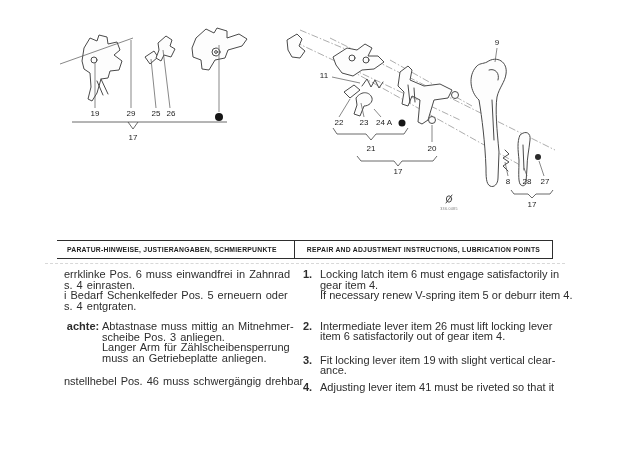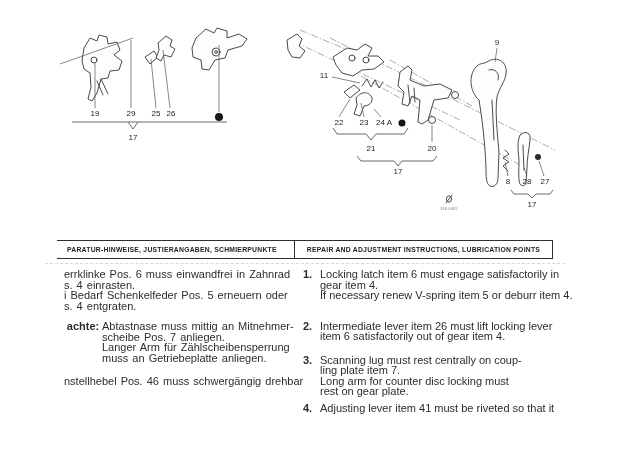--- a/index.html
+++ b/index.html
@@ -170,21 +170,21 @@
       <div class="para">
         <div class="plines">errklinke Pos. 6 muss einwandfrei in Zahnrad
 s. 4 einrasten.
 i Bedarf Schenkelfeder Pos. 5 erneuern oder
 s. 4 entgraten.</div>
       </div>
       <div class="para">
         <div class="note-row">
           <span class="note-label">achte:</span>
           <div class="plines">Abtastnase muss mittig an Mitnehmer-
-scheibe Pos. 7 anliegen.
+scheibe Pos. 3 anliegen.
 Langer Arm für Zählscheibensperrung
 muss an Getriebeplatte anliegen.</div>
         </div>
       </div>
       <div class="para">
         <div class="plines">nstellhebel Pos. 46 muss schwergängig drehbar</div>
       </div>
     </div>
   <div id="col-en" class="col col-en">
       <div class="para">
@@ -193,25 +193,23 @@
 gear item 4.
 If necessary renew V-spring item 5 or deburr item 4.</div>
       </div>
       <div class="para">
         <span class="num">2.</span>
         <div class="plines">Intermediate lever item 26 must lift locking lever
 item 6 satisfactorily out of gear item 4.</div>
       </div>
       <div class="para">
         <span class="num">3.</span>
+        <div class="plines">Fit locking lever item 19 with slight vertical clear-
+ance.</div>
         <div class="note-row">
-          <div class="plines">Scanning lug must rest centrally on coup-
-ling plate item 7.
-Long arm for counter disc locking must
-rest on gear plate.</div>
         </div>
       </div>
       <div class="para">
         <span class="num">4.</span>
         <div class="plines">Adjusting lever item 41 must be riveted so that it</div>
       </div>
     </div>
 
 </div>
 

